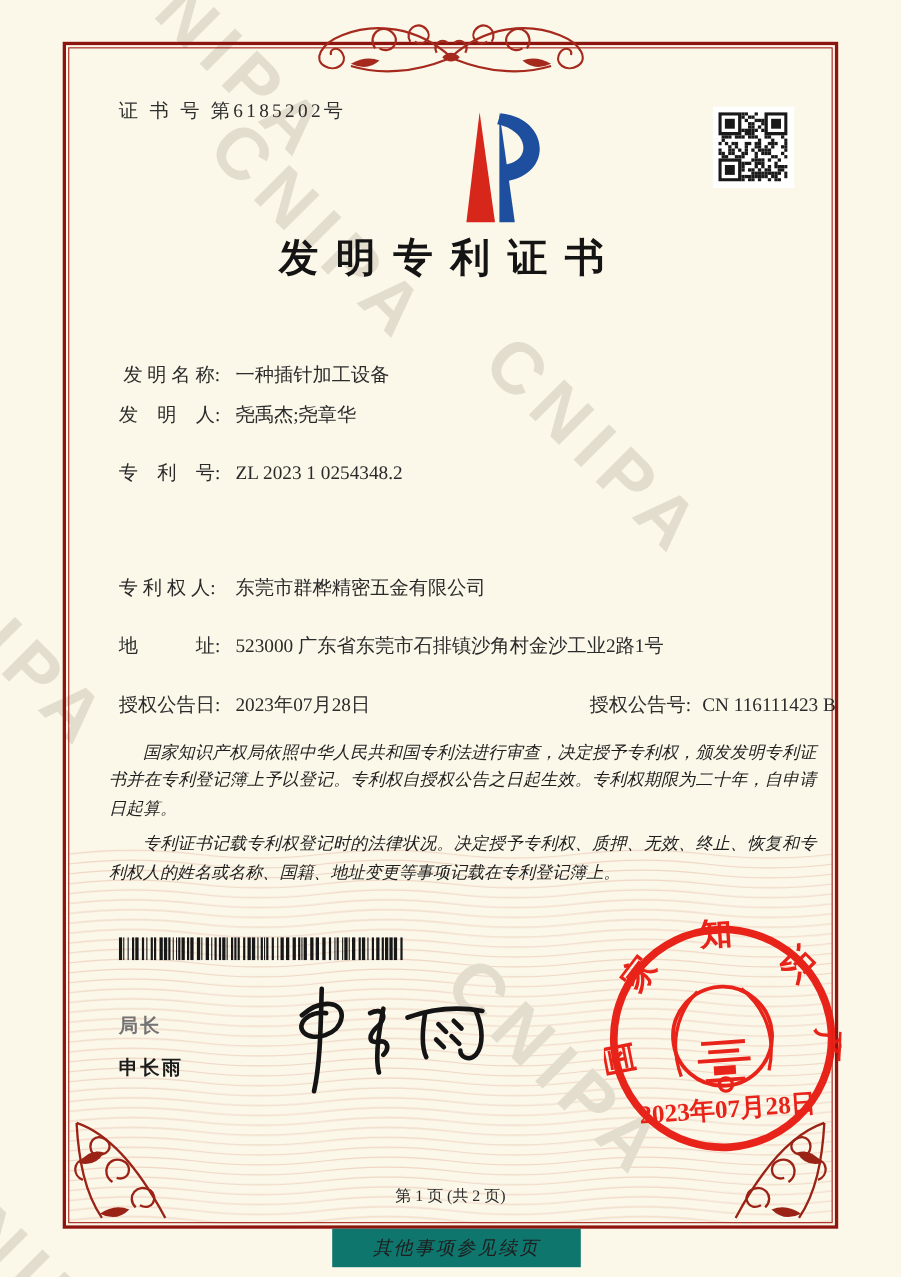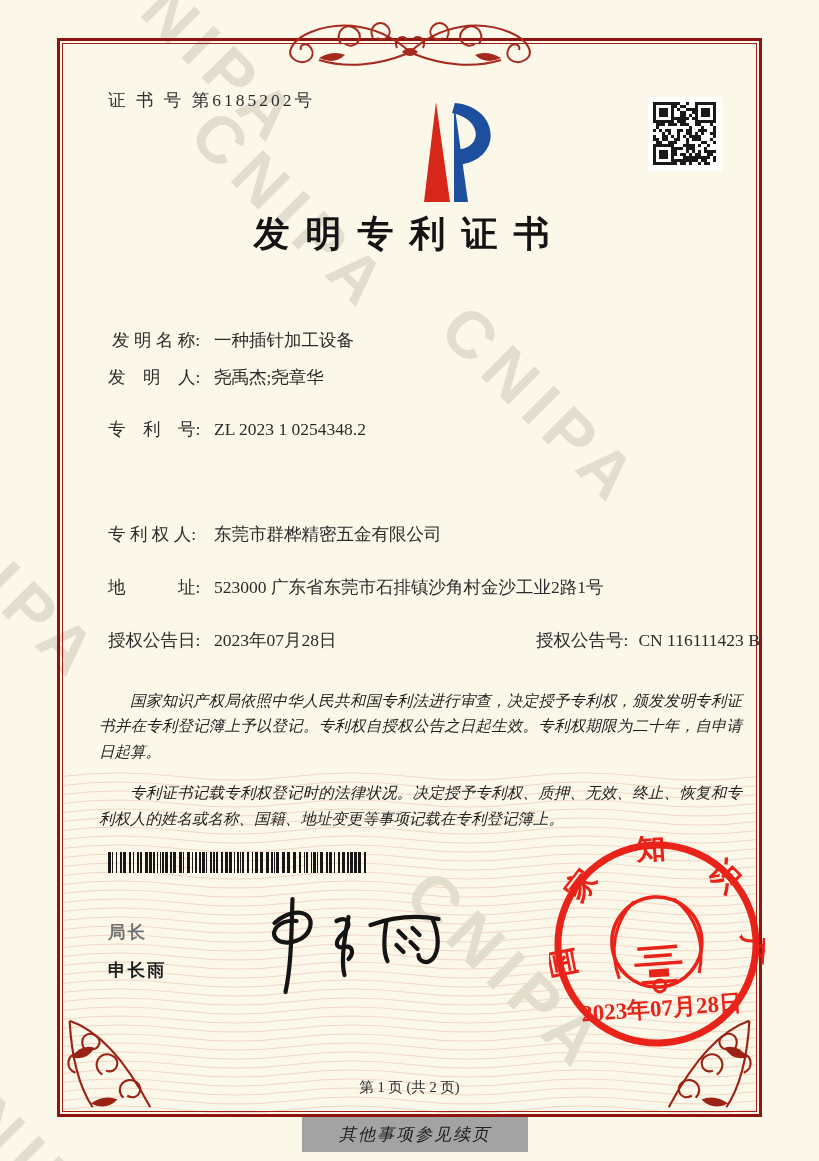--- a/index.html
+++ b/index.html
@@ -22,30 +22,30 @@
          letter-spacing:16px;color:#141414;}
 
   .row{position:absolute;left:108px;font-size:17.5px;color:#2b2b2b;white-space:nowrap;}
   .row .lbl{display:inline-block;min-width:96px;}
   .row .val{margin-left:10px;}
   .pair2{position:absolute;left:428px;top:0;}
   .pair2 .val{margin-left:10px;}
 
   .paras{left:99px;top:672px;width:643px;font-size:15.5px;line-height:1.64;
          font-style:italic;color:#1e1e1e;}
-  .paras p{margin:16px 0 7px 0;text-indent:2em;text-align:justify;}
+  .paras p{margin:0 0 7px 0;text-indent:2em;text-align:justify;}
 
   .dirlbl{left:108px;top:920px;font-family:"Liberation Sans",sans-serif;font-size:17.5px;
           font-weight:700;color:#737373;letter-spacing:2px;}
   .dirname{left:108px;top:958px;font-family:"Liberation Sans",sans-serif;font-size:17.5px;
            font-weight:700;color:#1c1c1c;letter-spacing:2px;}
 
   .pageinfo{left:57px;top:1078px;width:705px;text-align:center;font-size:14.5px;color:#2b2b2b;}
 
-  .notebox{left:302px;top:1117px;width:226px;height:35px;background:#a3a3a3;
+  .notebox{left:302px;top:1117px;width:226px;height:35px;background:#0f766e;
            text-align:center;line-height:35px;font-size:17px;font-style:italic;color:#1d1d1d;
            letter-spacing:2px;}
 
   .qrpad{left:648px;top:97px;width:74px;height:74px;background:#ffffff;}
   svg{display:block;}
 </style>
 </head>
 <body>
 
 <div class="page">

